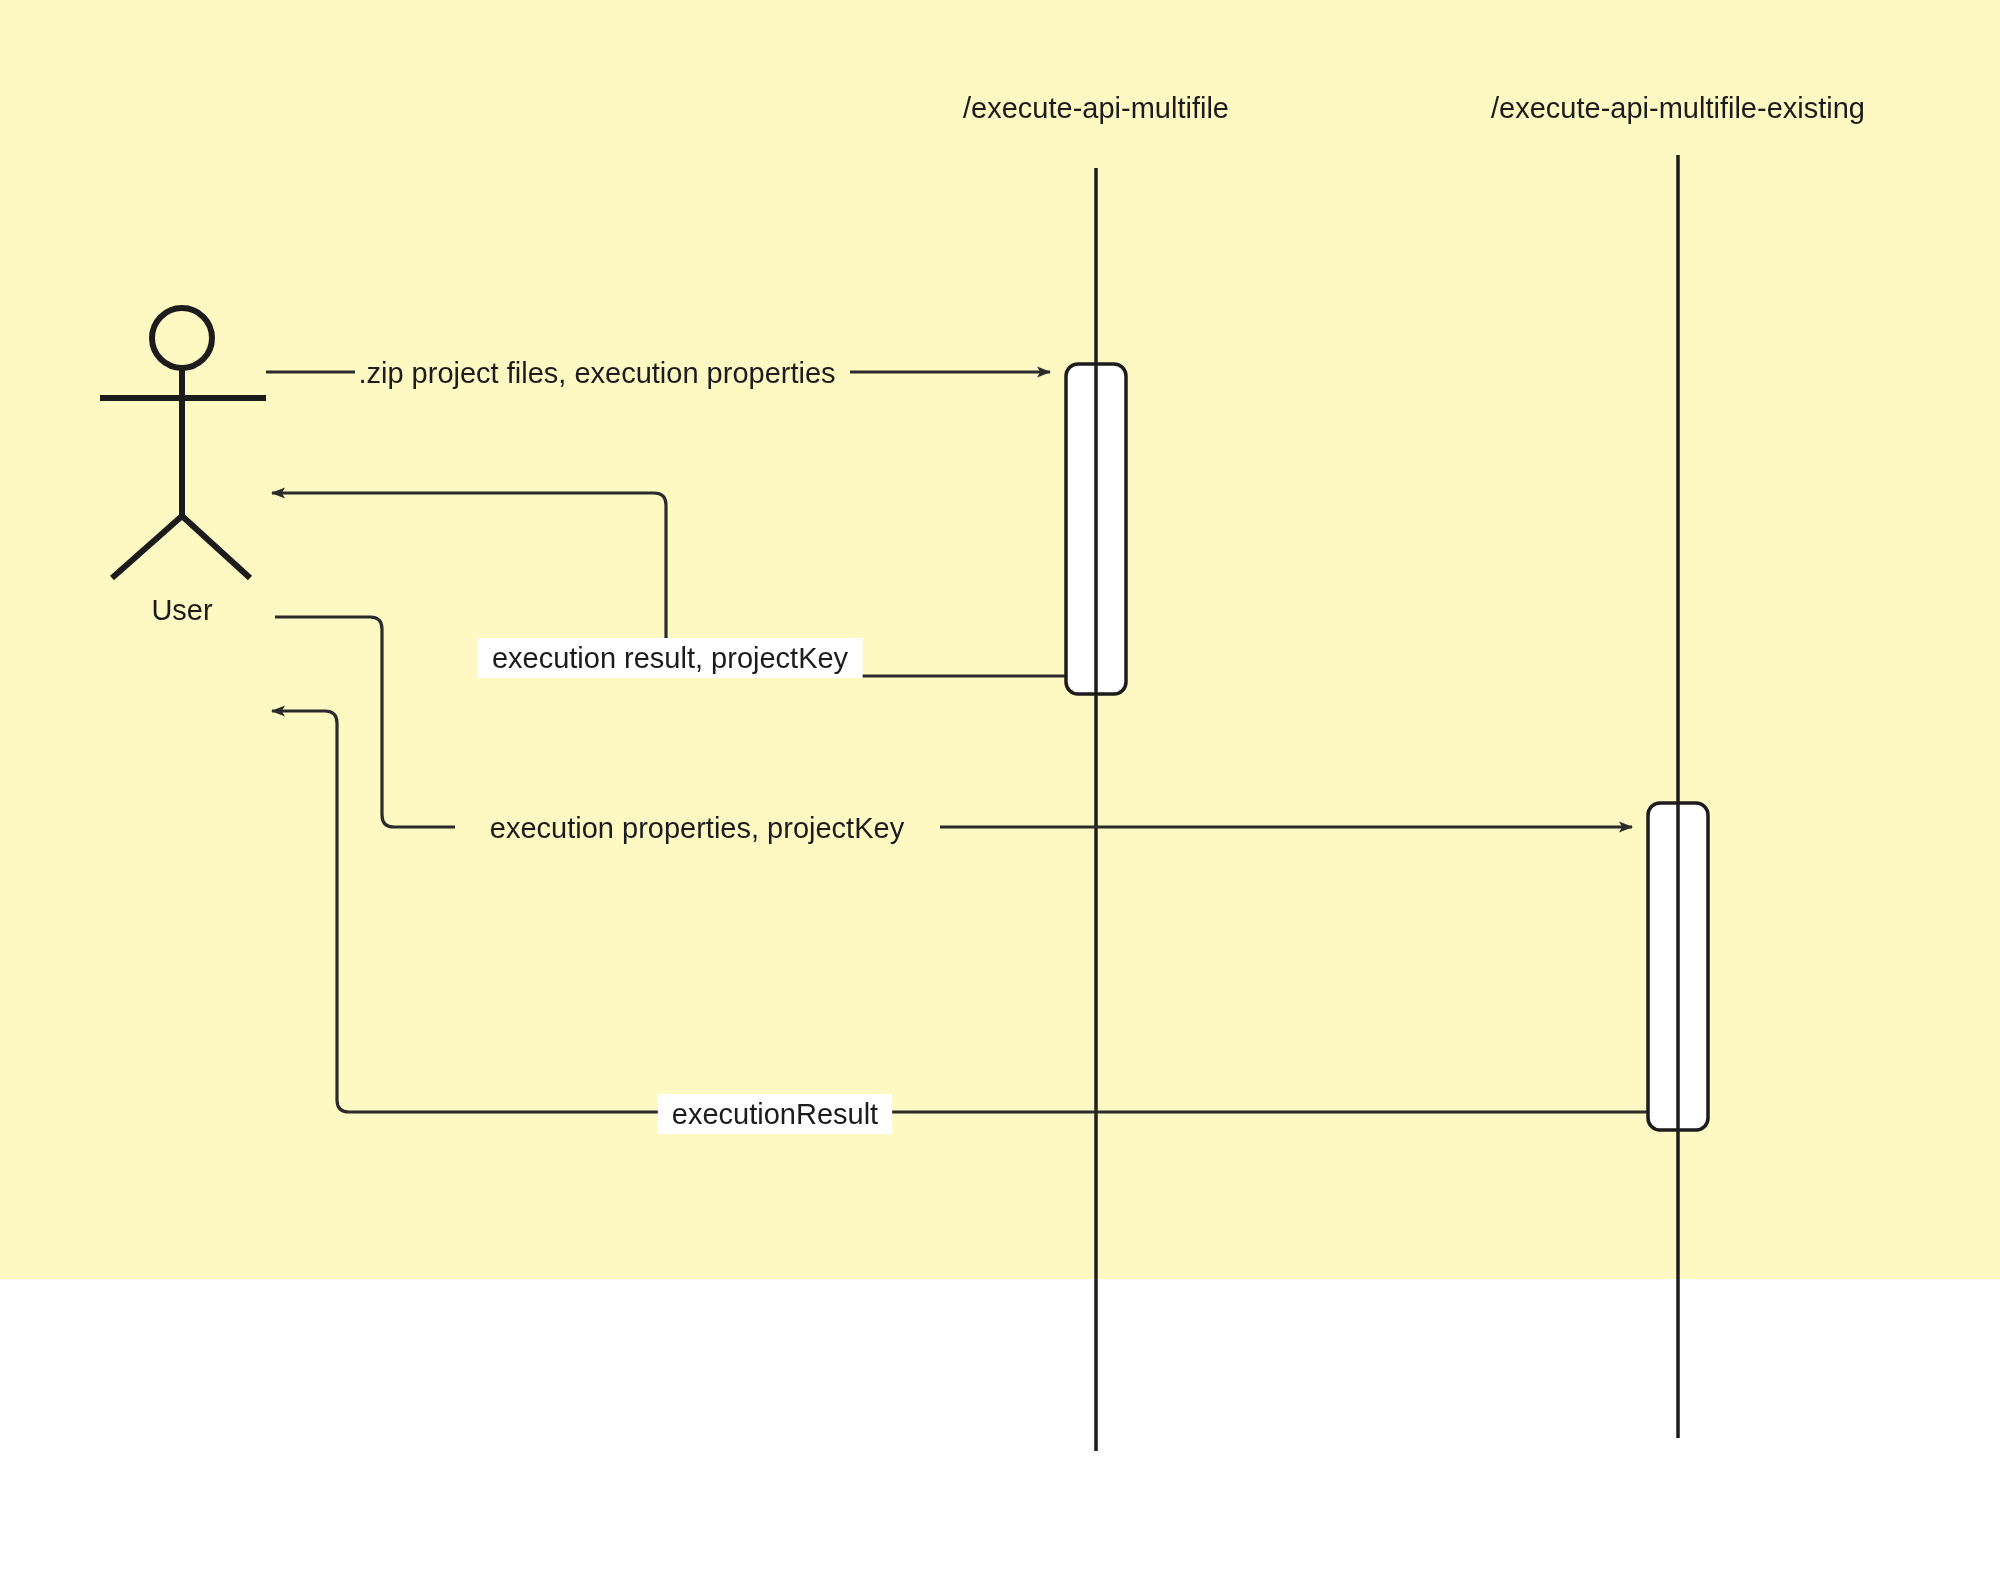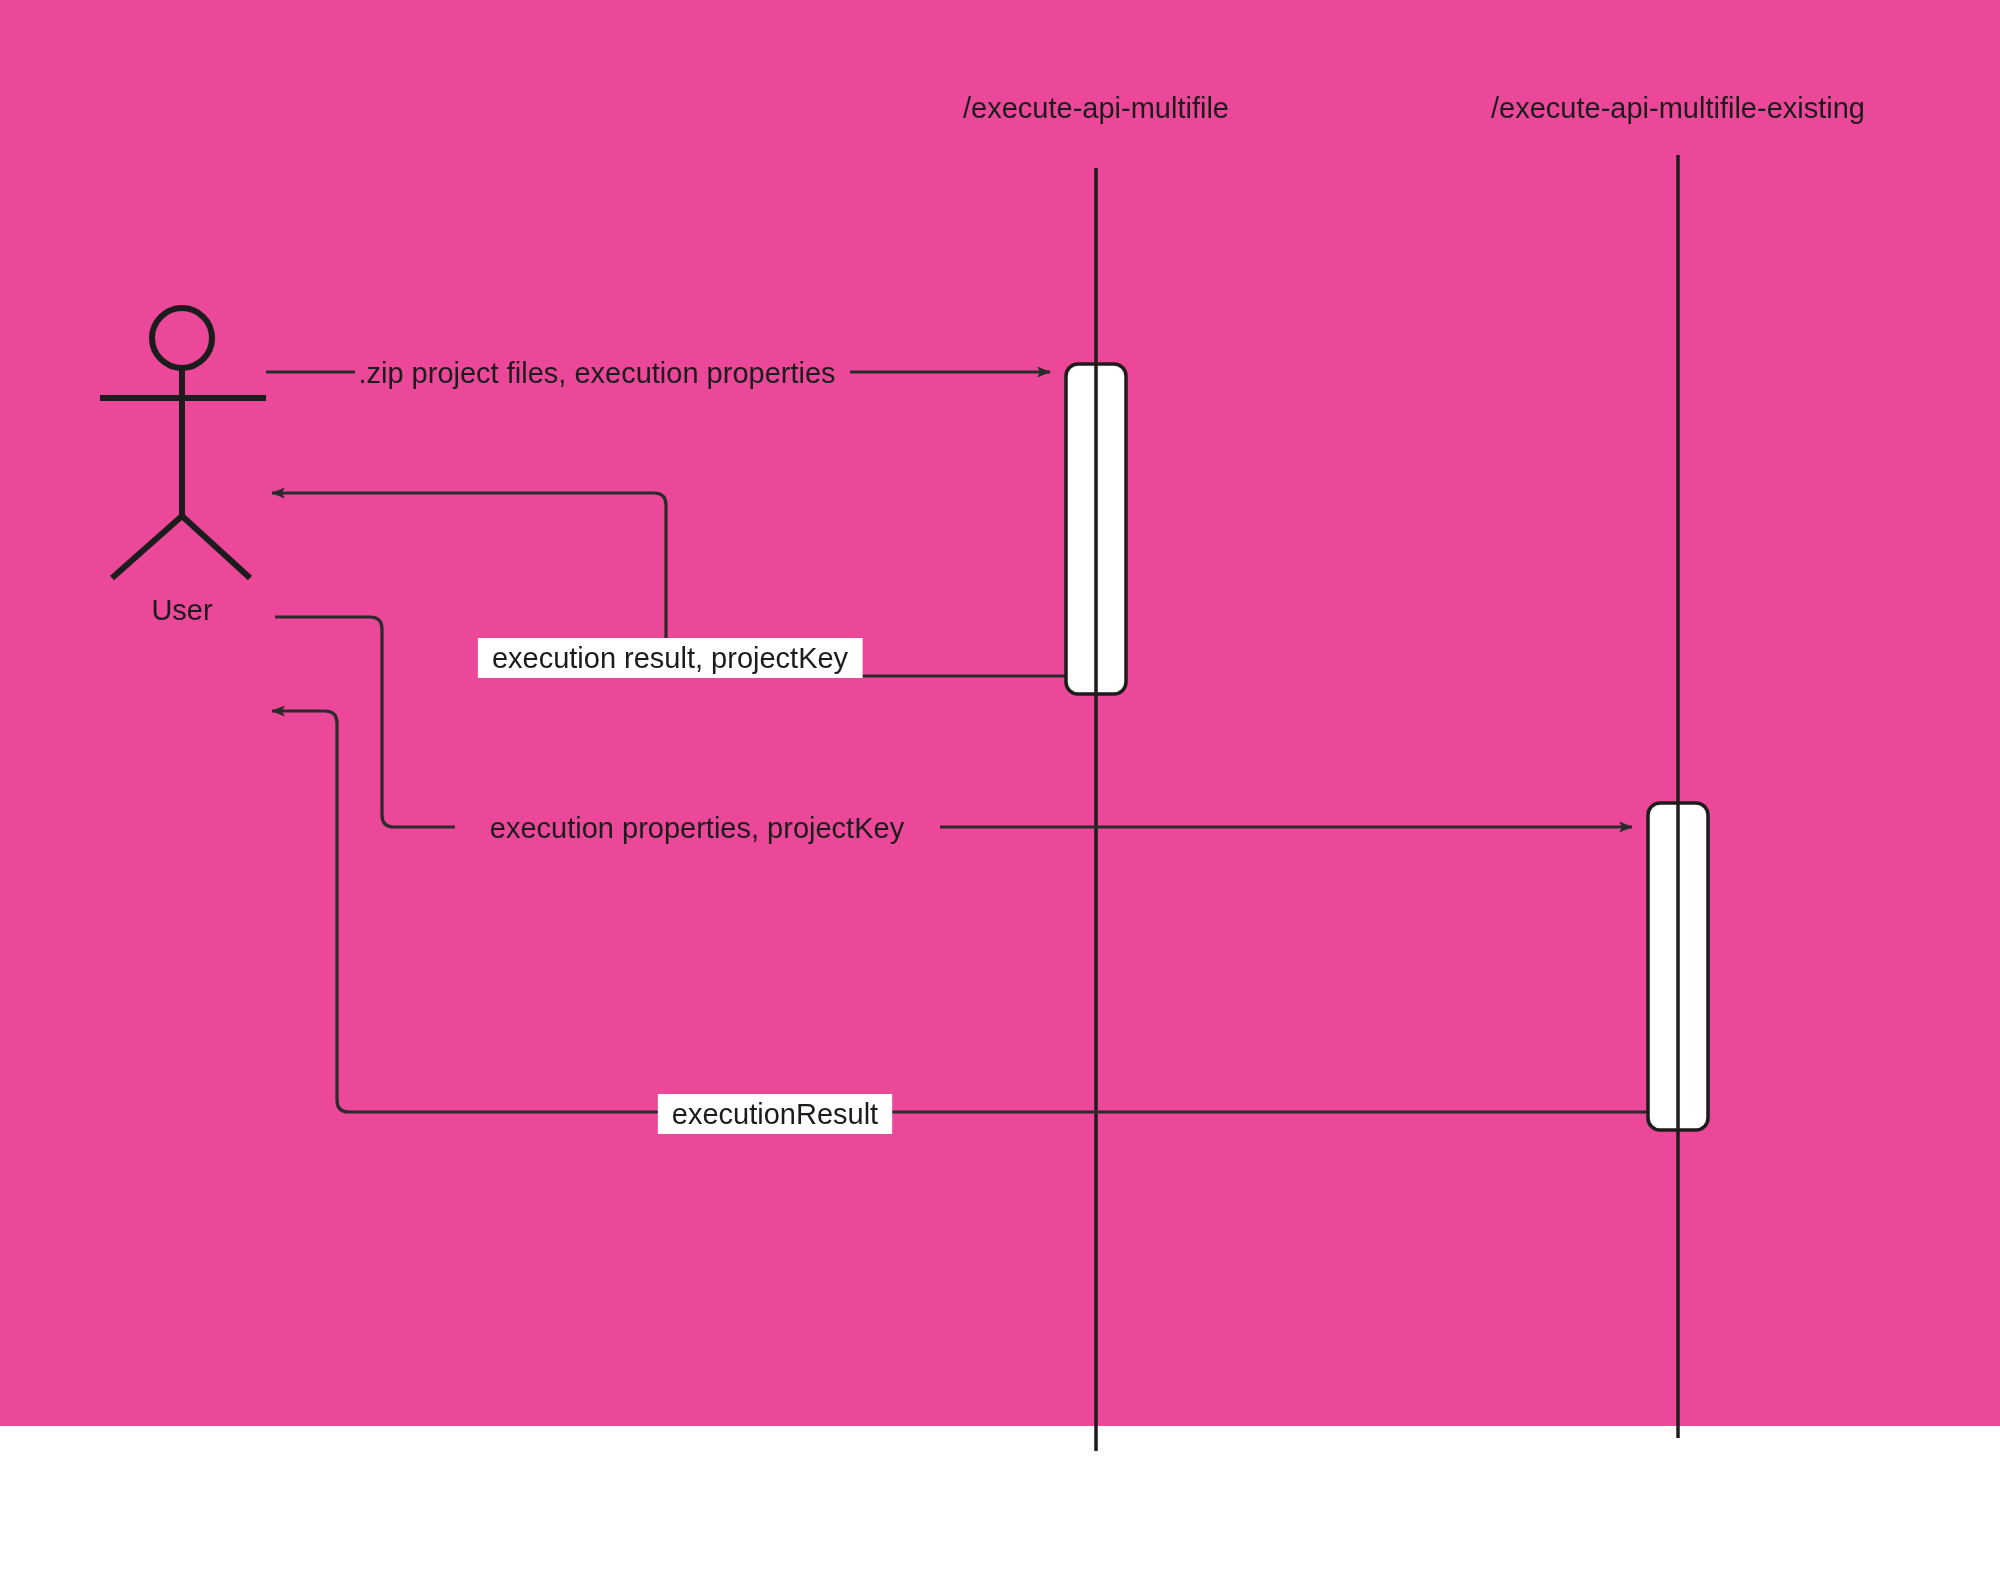--- a/index.html
+++ b/index.html
@@ -11,22 +11,22 @@
   body {
     width: 2000px;
     height: 1579px;
     font-family: "Liberation Sans", sans-serif;
     color: #1a1a1a;
     overflow: hidden;
   }
   #diagram-canvas {
     position: relative;
     width: 2000px;
-    height: 1426px;
-    background: #ec4899;
+    height: 1279px;
+    background: #fef9c3;
   }
   svg.diagram {
     display: block;
     width: 2000px;
     height: 1579px;
   }
   .lifeline-head-label {
     font-family: "Liberation Sans", sans-serif;
     font-size: 29px;
     fill: #1c1c1c;

